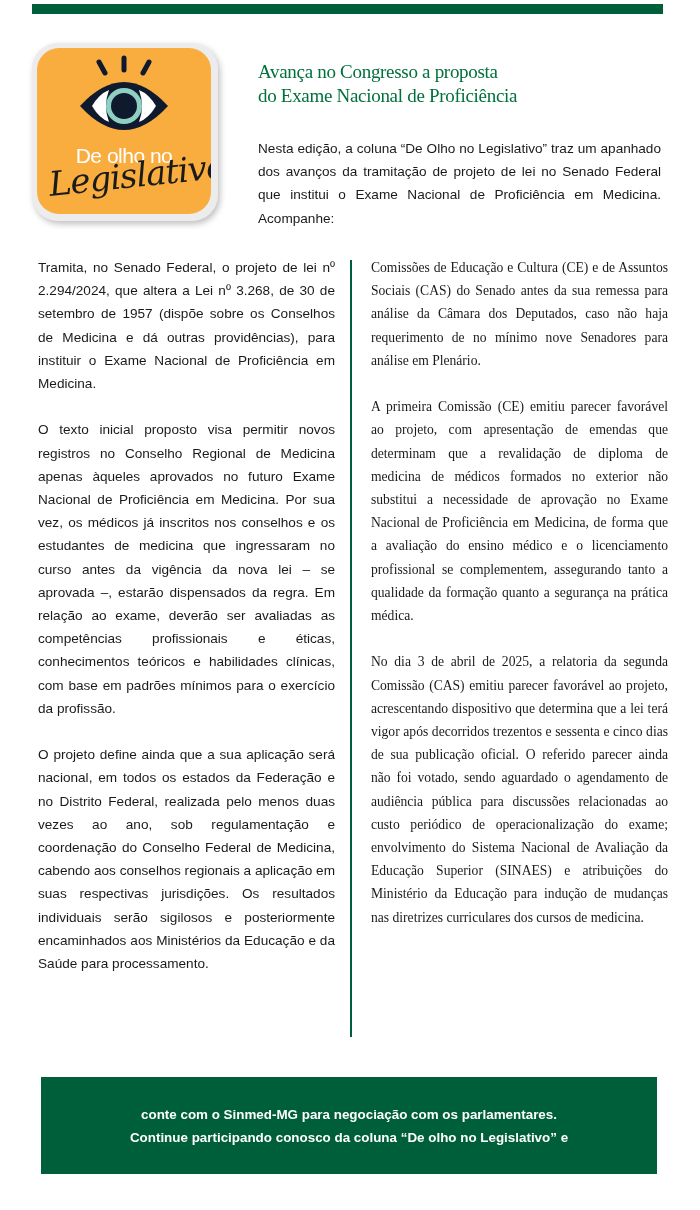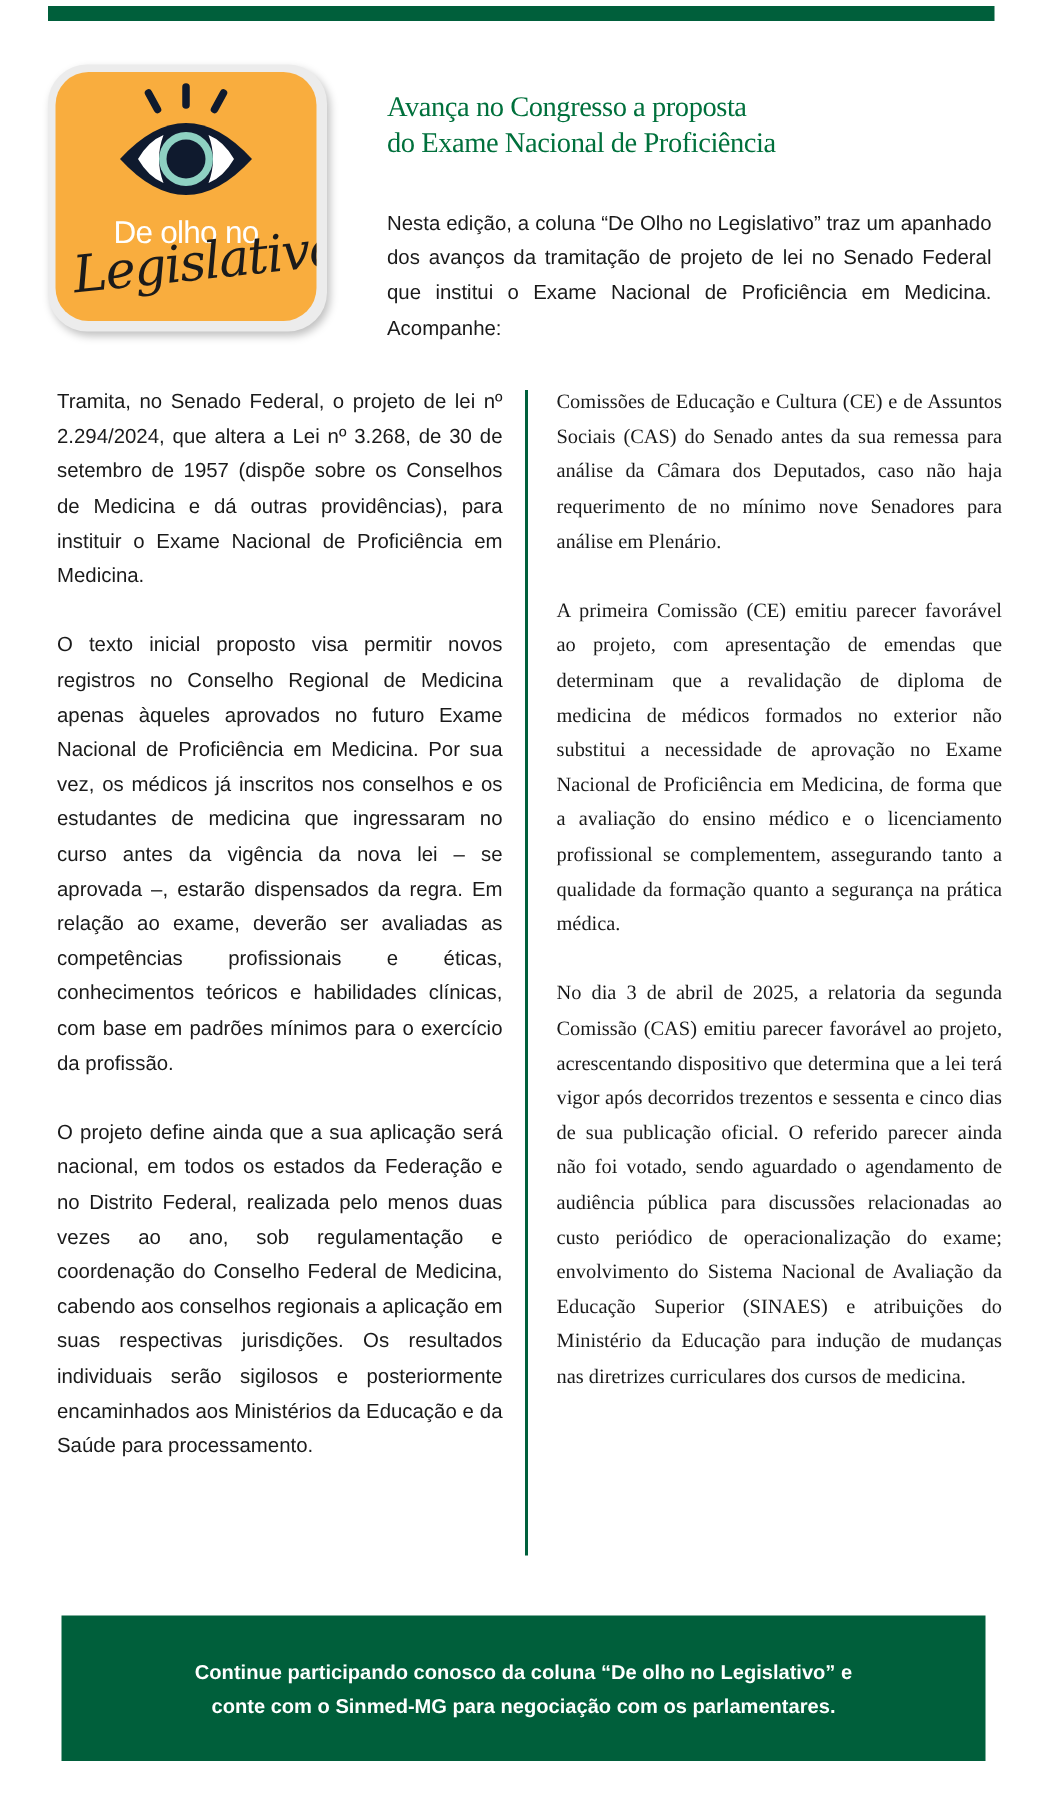--- a/index.html
+++ b/index.html
@@ -69,15 +69,15 @@
 
 <div class="divider"></div>
 
 <div class="col col-right">
   <p>Comissões de Educação e Cultura (CE) e de Assuntos Sociais (CAS) do Senado antes da sua remessa para análise da Câmara dos Deputados, caso não haja requerimento de no mínimo nove Senadores para análise em Plenário.</p>
   <p>A primeira Comissão (CE) emitiu parecer favorável ao projeto, com apresentação de emendas que determinam que a revalidação de diploma de medicina de médicos formados no exterior não substitui a necessidade de aprovação no Exame Nacional de Proficiência em Medicina, de forma que a avaliação do ensino médico e o licenciamento profissional se complementem, assegurando tanto a qualidade da formação quanto a segurança na prática médica.</p>
   <p>No dia 3 de abril de 2025, a relatoria da segunda Comissão (CAS) emitiu parecer favorável ao projeto, acrescentando dispositivo que determina que a lei terá vigor após decorridos trezentos e sessenta e cinco dias de sua publicação oficial. O referido parecer ainda não foi votado, sendo aguardado o agendamento de audiência pública para discussões relacionadas ao custo periódico de operacionalização do exame; envolvimento do Sistema Nacional de Avaliação da Educação Superior (SINAES) e atribuições do Ministério da Educação para indução de mudanças nas diretrizes curriculares dos cursos de medicina.</p>
 </div>
 
 <div class="footer-box">
+  <div>conte com o Sinmed-MG para negociação com os parlamentares.</div>
   <div>Continue participando conosco da coluna “De olho no Legislativo” e</div>
-  <div>conte com o Sinmed-MG para negociação com os parlamentares.</div>
 </div>
 
 </body></html>

